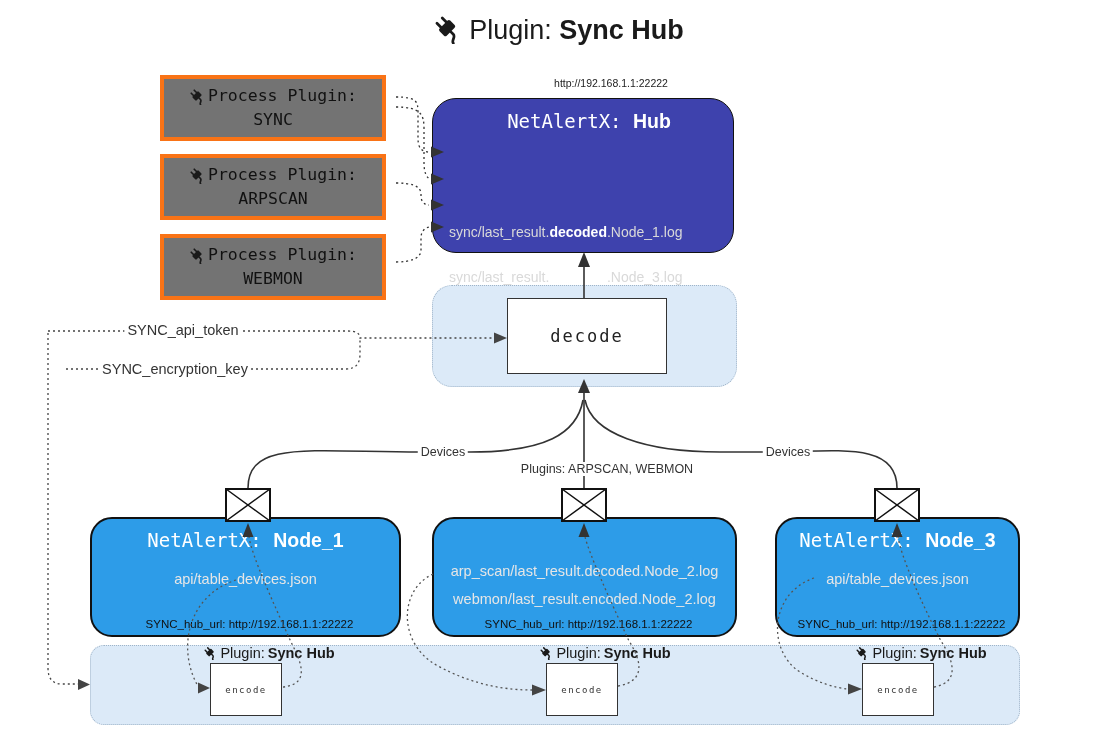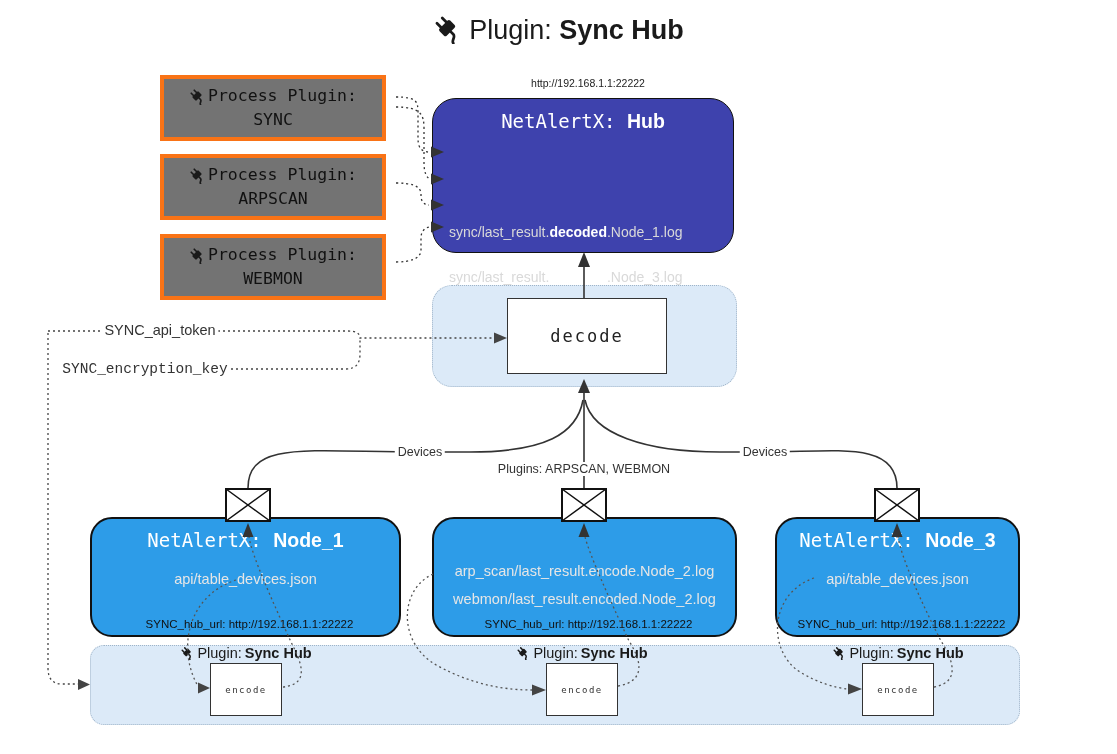--- a/index.html
+++ b/index.html
@@ -1,36 +1,36 @@
 <!DOCTYPE html>
 <html style="--hub: #3E42AD; --node: #2D9CE8; --band: #DCEAF8; --bandBorder: #9FB4C8; --edge: #333333; --pageBg: #FFFFFF;"><head>
 <meta charset="utf-8">
 <style>
   html,body{margin:0;padding:0;background:#fff;}
   #stage{position:relative;width:1117px;height:754px;background:var(--pageBg,#fff);
          font-family:"Liberation Sans",sans-serif;color:#111;overflow:hidden;}
   .abs{position:absolute;}
-  .ctr{transform:translate(-50%,-50%);white-space:nowrap;}
+  .ctr{transform:translate(-50%,-50%);white-space:nowrap;margin-left:23px;}
 
   
   #title{left:0;top:14px;width:1117px;text-align:center;font-size:27px;color:#1a1a1a;}
   #title .plug{vertical-align:-5px;margin-right:6px;}
   #title b{font-weight:bold;}
 
   
   .pbox{left:160px;width:218px;height:58px;background:#737373;border:4px solid #f97316;
         display:flex;flex-direction:column;align-items:center;justify-content:center;
         font-family:"DejaVu Sans Mono",monospace;font-size:16.5px;line-height:1.45;color:#111;}
   .pbox .l1{display:flex;align-items:center;gap:2px;}
 
   
   #hub{left:432px;top:98px;width:300px;height:153px;background:var(--hub);
        border:1.5px solid #111;border-radius:24px;}
   #hub .htitle{position:absolute;left:0;top:11px;width:100%;text-align:center;color:#fff;
-       font-family:"DejaVu Sans Mono",monospace;font-size:19px;}
+       font-family:"DejaVu Sans Mono",monospace;font-size:19px;padding-left:6px;}
   #hub .htitle b{font-family:"Liberation Sans",sans-serif;font-size:19.5px;}
   .hline{position:absolute;left:16px;height:18px;font-size:14px;color:#d9d9d9;white-space:nowrap;}
   .hline b{color:#fff;}
   #hl0{top:125px;} #hl1{top:170px;} #hl2{top:196px;} #hl3{top:218px;}
 
   .tinylabel{font-size:10.5px;color:#222;}
 
   
   #decwrap{left:432px;top:285px;width:305px;height:102px;background:var(--band);
            border:1.6px dotted var(--bandBorder);border-radius:20px;box-sizing:border-box;}
@@ -138,33 +138,33 @@
     <div id="hl2" class="hline"><span>arp_scan/last_result.</span><b>decoded</b><span>.Node_2.log</span></div>
     <div id="hl3" class="hline"><span>webmon/last_result.</span><b>decoded</b><span>.Node_2.log</span></div>
   </div>
 
   <div id="decwrap" class="abs"></div>
   <div id="decbox" class="abs">
       <span>decode</span>
     </div>
 
   <div class="abs ctr cfglabel" style="left:160px;top:330px;">SYNC_api_token</div>
-  <div class="abs ctr cfglabel" style="left:145px;top:369px;font-family:Liberation Mono, monospace;">SYNC_encryption_key</div>
+  <div class="abs ctr cfglabel" style="left:152px;top:369px;">SYNC_encryption_key</div>
 
   <div class="abs ctr elabel" style="left:420px;top:452px;">Devices</div>
   <div class="abs ctr elabel" style="left:584px;top:469px;">Plugins: ARPSCAN, WEBMON</div>
   <div class="abs ctr elabel" style="left:765px;top:452px;">Devices</div>
 
   <div id="node1" class="abs node">
     <div class="ntitle"><span>NetAlertX: </span><b>Node_1</b></div>
     <div class="nline" style="top:52px;">api/table_devices.json</div>
     <div class="nfooter">SYNC_hub_url: http://192.168.1.1:22222</div>
   </div>
   <div id="node2" class="abs node">
-    <div class="nline" style="top:44px;">arp_scan/last_result.encode.Node_2.log</div>
+    <div class="nline" style="top:44px;">arp_scan/last_result.decoded.Node_2.log</div>
     <div class="nline" style="top:72px;">webmon/last_result.encoded.Node_2.log</div>
     <div class="nfooter">SYNC_hub_url: http://192.168.1.1:22222</div>
   </div>
   <div id="node3" class="abs node">
     <div class="ntitle"><span>NetAlertX: </span><b>Node_3</b></div>
     <div class="nline" style="top:52px;">api/table_devices.json</div>
     <div class="nfooter">SYNC_hub_url: http://192.168.1.1:22222</div>
   </div>
 
   <svg class="abs env" style="left:225px;top:488px;" width="46" height="34">

